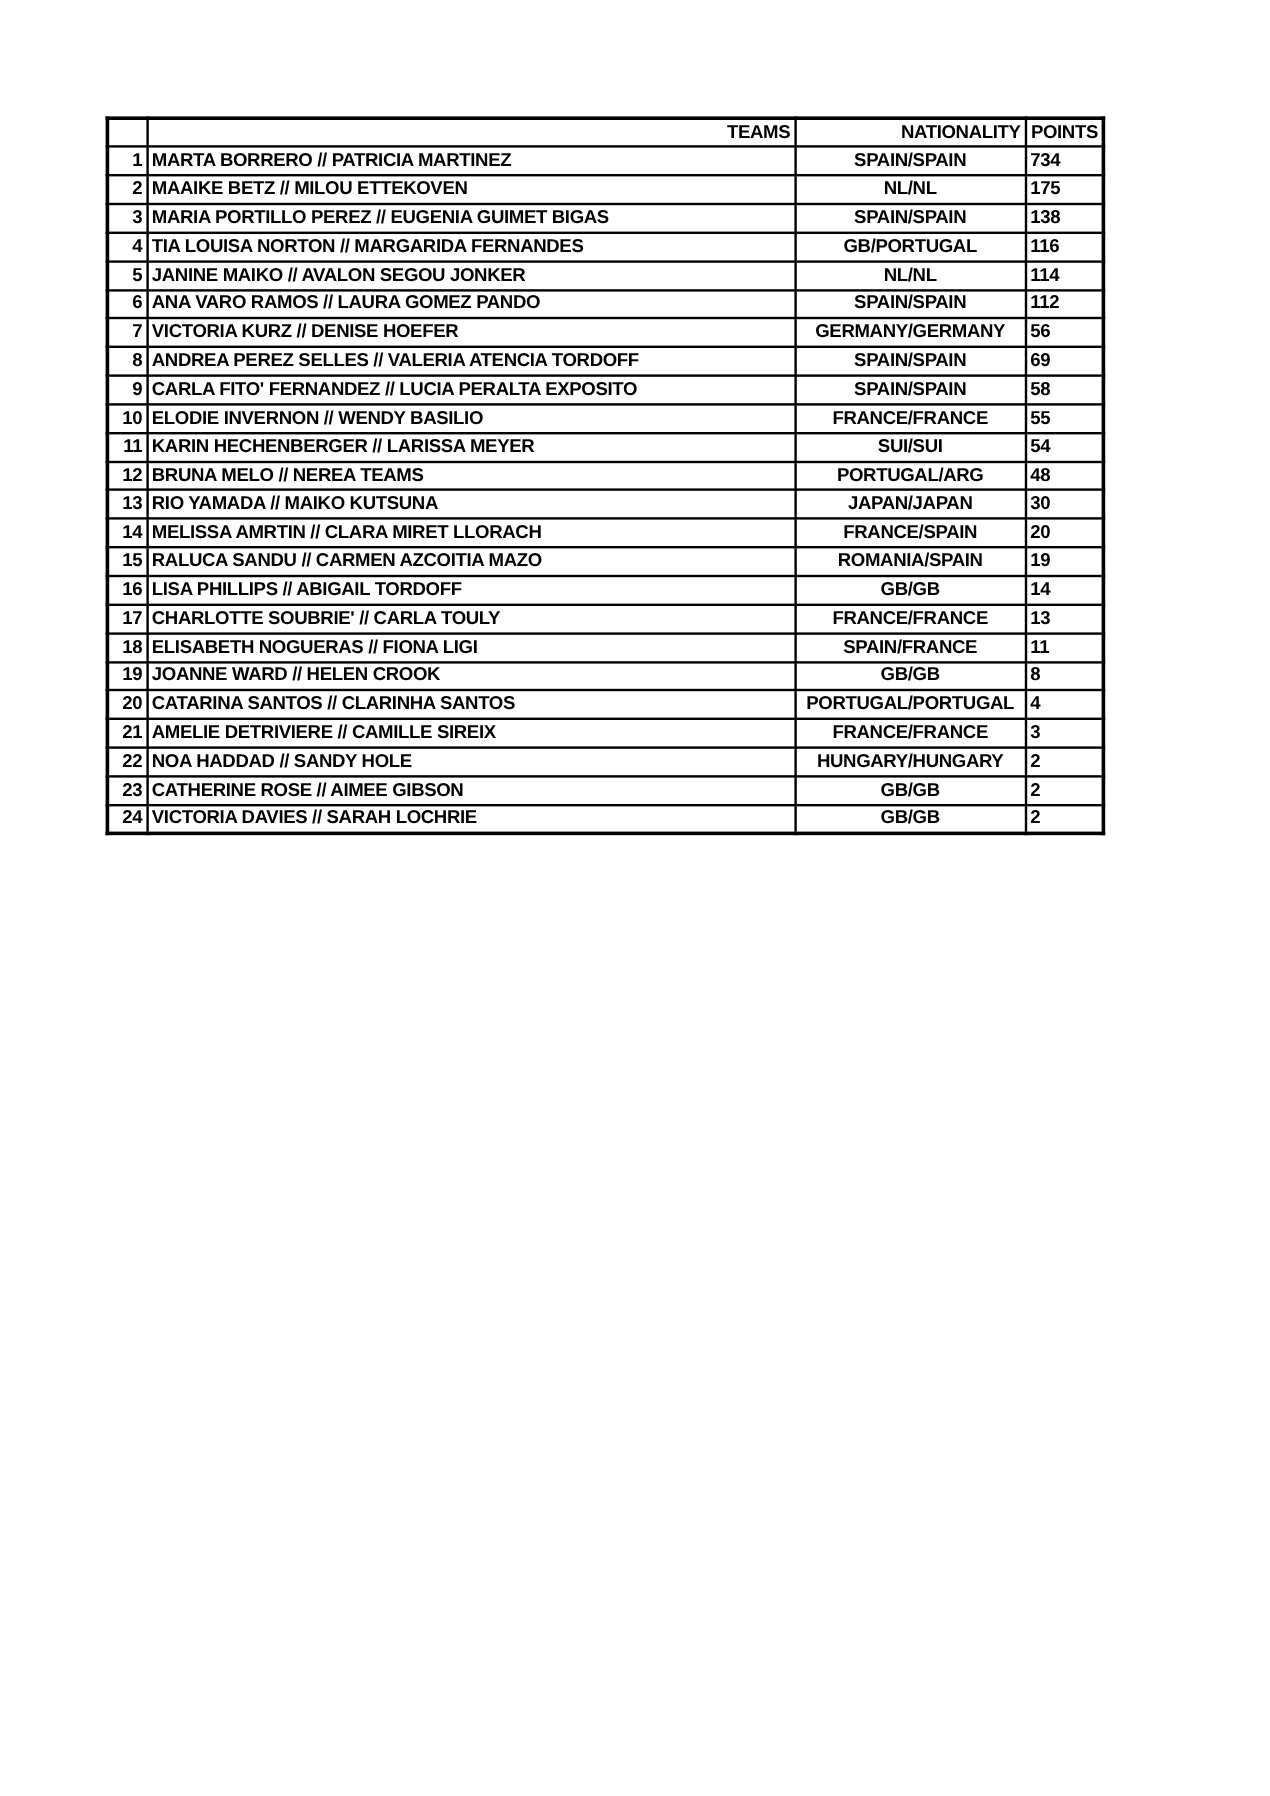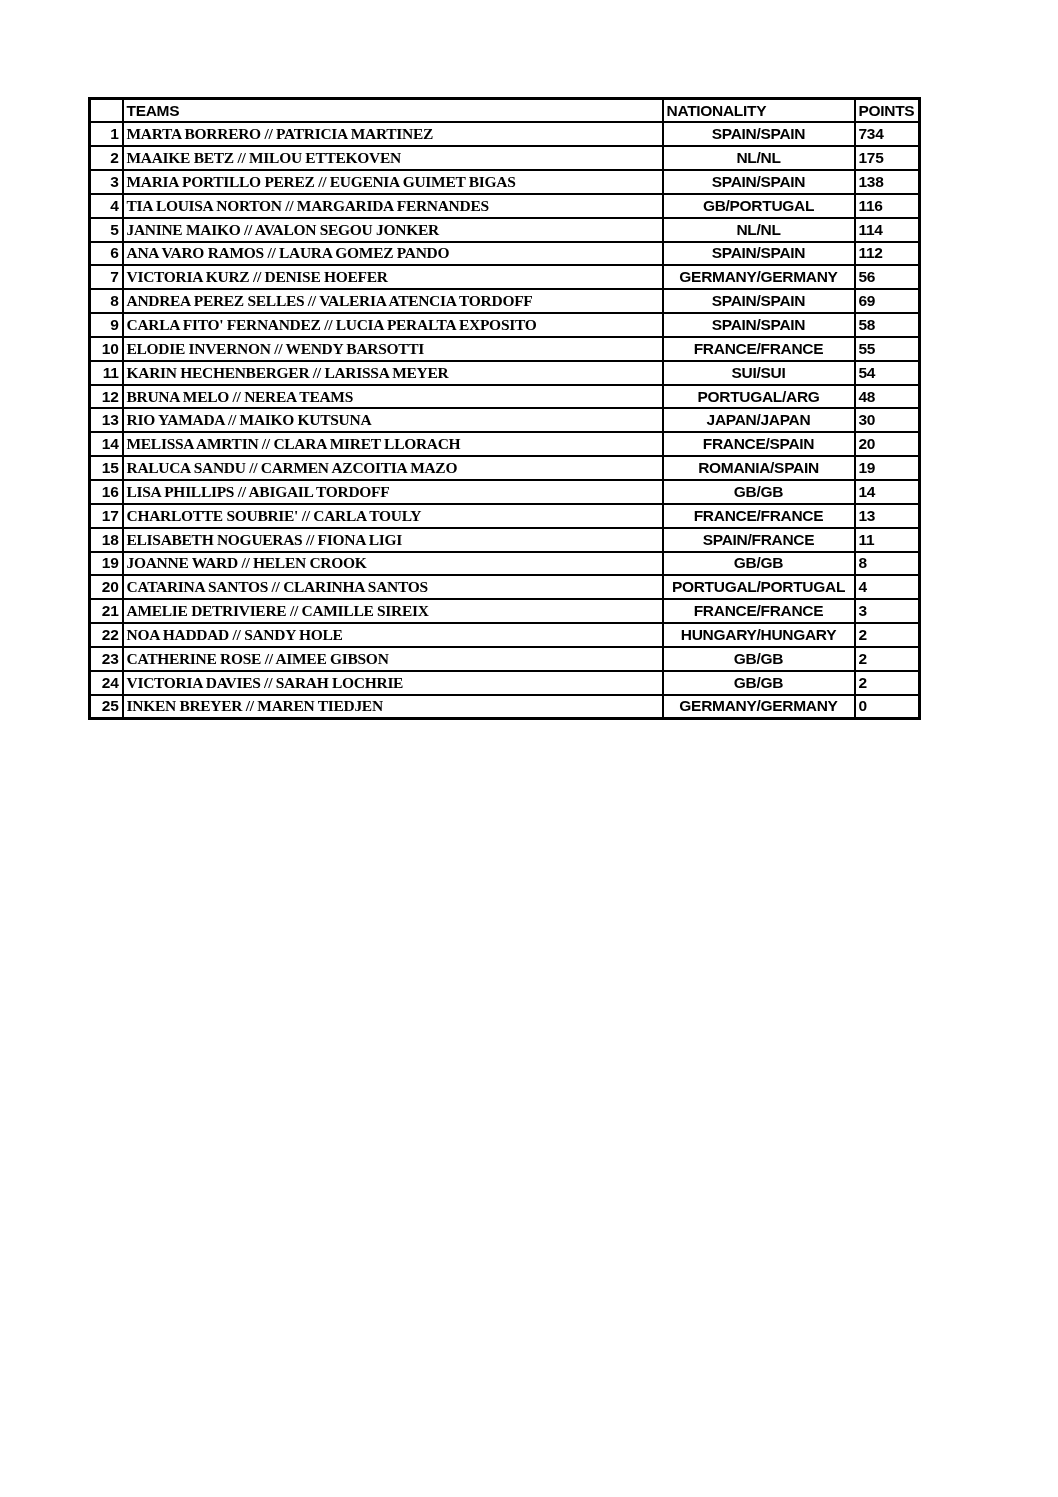--- a/index.html
+++ b/index.html
@@ -28,23 +28,23 @@
     font-size: 15.5px;
     font-weight: bold;
     color: #000000;
     letter-spacing: -0.3px;
     white-space: nowrap;
     overflow: hidden;
     vertical-align: middle;
     padding: 0 3px;
     background: #ffffff;
   }
-  table.rankings th { text-align: left; }
+  table.rankings th { text-align: right; }
   td.rank-cell   { text-align: right; padding-right: 4px; }
-  td.team-cell   { text-align: left;  padding-left: 4px; font-family: Liberation Serif, serif; }
+  td.team-cell   { text-align: left;  padding-left: 4px; }
   td.nat-cell    { text-align: center;  padding-left: 4px; }
   td.points-cell { text-align: left; padding-right: 5px; }
   col.col-rank   { width: 33px; }
   col.col-teams  { width: 540px; }
   col.col-nat    { width: 192px; }
   col.col-points { width: 65px; }
 </style>
 </head>
 <body>
 
@@ -123,21 +123,21 @@
 
   <tr>
     <td class="rank-cell">9</td>
     <td class="team-cell">CARLA FITO' FERNANDEZ // LUCIA PERALTA EXPOSITO</td>
     <td class="nat-cell">SPAIN/SPAIN</td>
     <td class="points-cell">58</td>
   </tr>
 
   <tr>
     <td class="rank-cell">10</td>
-    <td class="team-cell">ELODIE INVERNON // WENDY BARSOTTI</td>
+    <td class="team-cell">ELODIE INVERNON // WENDY BASILIO</td>
     <td class="nat-cell">FRANCE/FRANCE</td>
     <td class="points-cell">55</td>
   </tr>
 
   <tr>
     <td class="rank-cell">11</td>
     <td class="team-cell">KARIN HECHENBERGER // LARISSA MEYER</td>
     <td class="nat-cell">SUI/SUI</td>
     <td class="points-cell">54</td>
   </tr>
@@ -226,21 +226,15 @@
     <td class="points-cell">2</td>
   </tr>
 
   <tr>
     <td class="rank-cell">24</td>
     <td class="team-cell">VICTORIA DAVIES // SARAH LOCHRIE</td>
     <td class="nat-cell">GB/GB</td>
     <td class="points-cell">2</td>
   </tr>
 
-  <tr>
-    <td class="rank-cell">25</td>
-    <td class="team-cell">INKEN BREYER // MAREN TIEDJEN</td>
-    <td class="nat-cell">GERMANY/GERMANY</td>
-    <td class="points-cell">0</td>
-  </tr>
 </tbody>
   </table>
 </div>
 
 </body></html>

